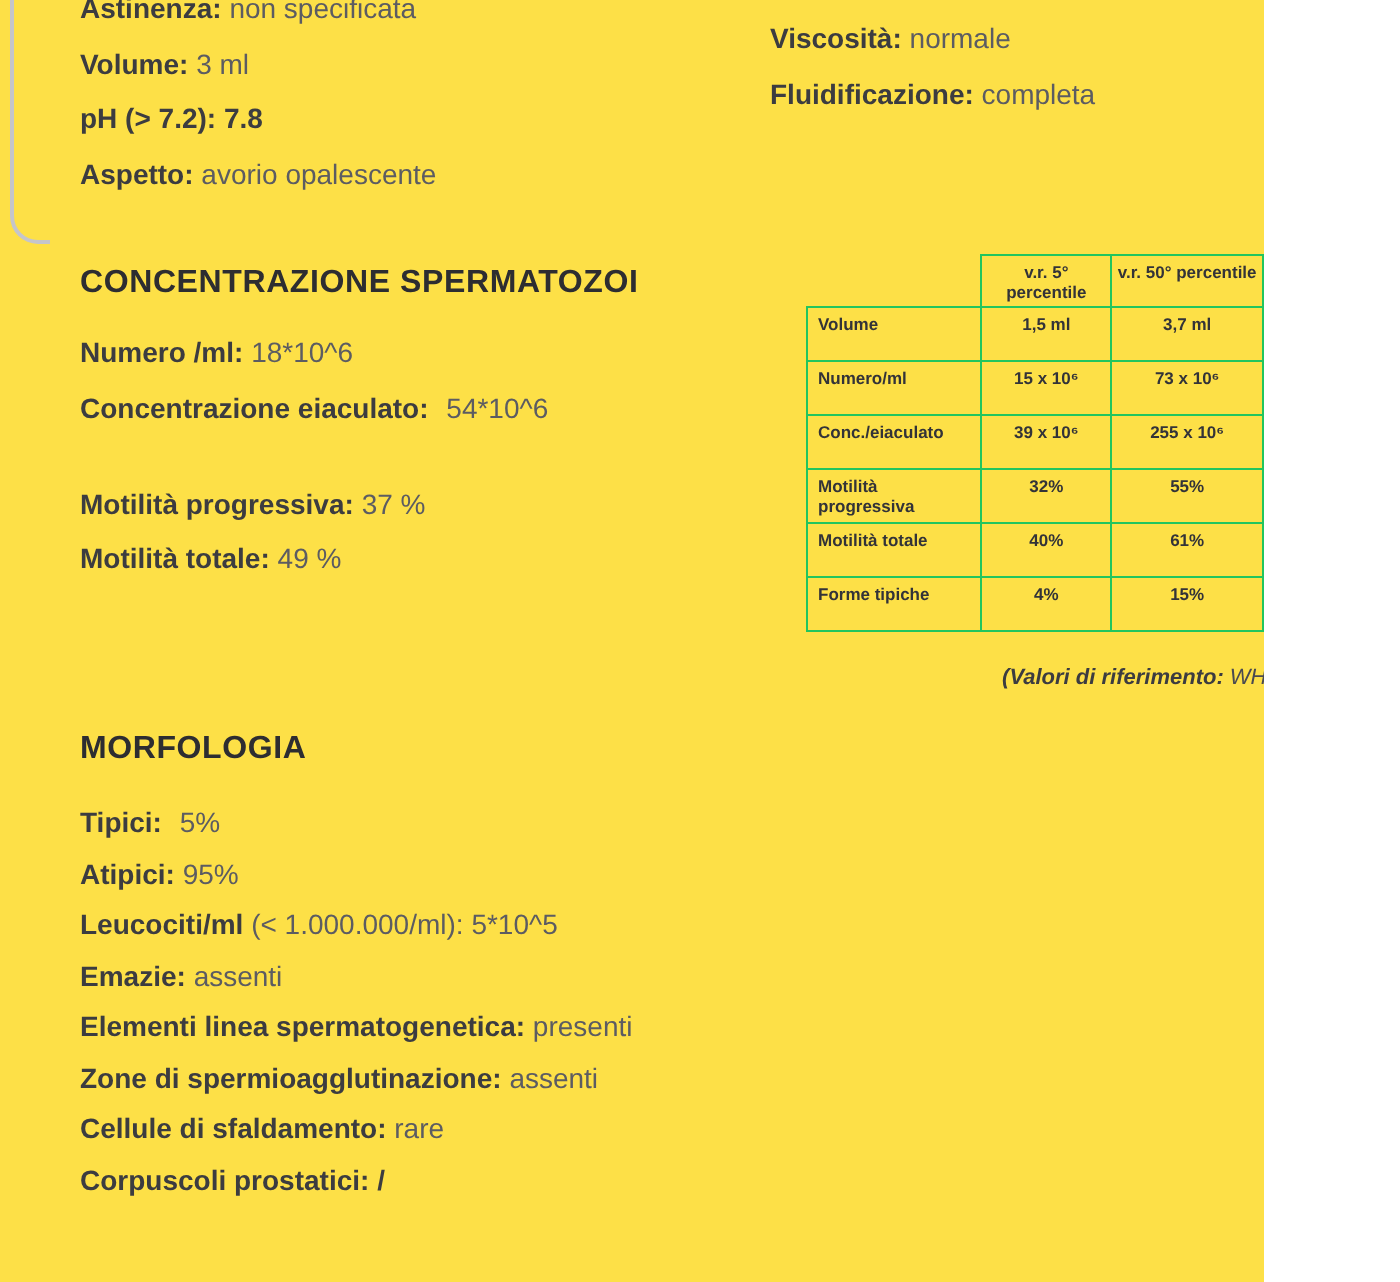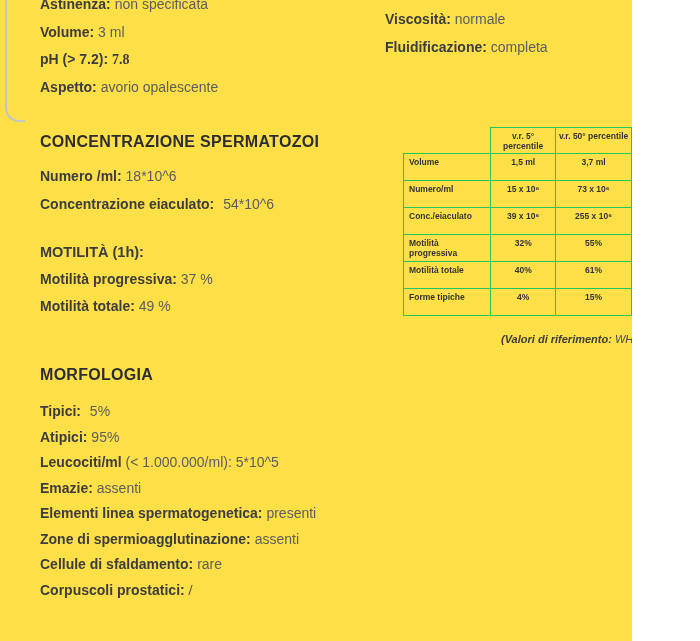--- a/index.html
+++ b/index.html
@@ -25,21 +25,21 @@
     border-bottom: 2px solid #c5c5cb;
     border-bottom-left-radius: 14px;
   }
 
   .line {
     font-size: 14px;
     color: #5a5a5f;
   }
   .lbl { font-weight: bold; color: #3c3c40; }
   .val { color: #5c5c62; }
-  .val.bold { font-weight: bold; color: #3c3c40; font-family: Liberation Serif, serif; }
+  .val.bold { font-weight: bold; color: #3c3c40; }
   .gap { margin-left: 5px; }
 
   .params-left  { position: absolute; left: 40px; top: -9px;  line-height: 27.5px; }
   .params-right { position: absolute; left: 375px; top: 6px; line-height: 27.5px; margin-left: 10px; }
 
   .section-title {
     position: absolute;
     left: 40px;
     margin: 0;
     font-size: 16px;
@@ -136,23 +136,20 @@
       <span class="lbl">Numero /ml:</span>
       <span class="val">18*10^6</span>
     </div>
     <div class="line">
       <span class="lbl">Concentrazione eiaculato:</span>
       <span class="val gap">54*10^6</span>
     </div>
   </div>
 
   <div class="mot-items">
-    <div class="line mot-title-line">
-      <span class="lbl">MOTILITÀ (1h):</span>
-    </div>
     <div class="line">
       <span class="lbl">Motilità progressiva:</span>
       <span class="val">37 %</span>
     </div>
     <div class="line">
       <span class="lbl">Motilità totale:</span>
       <span class="val">49 %</span>
     </div>
   </div>
 

